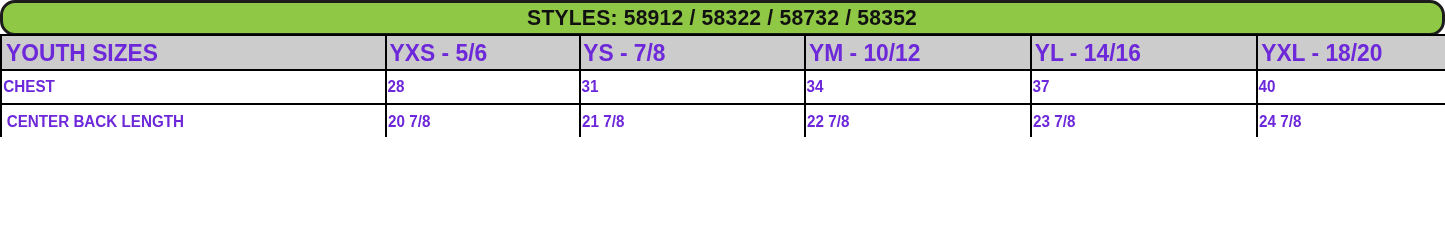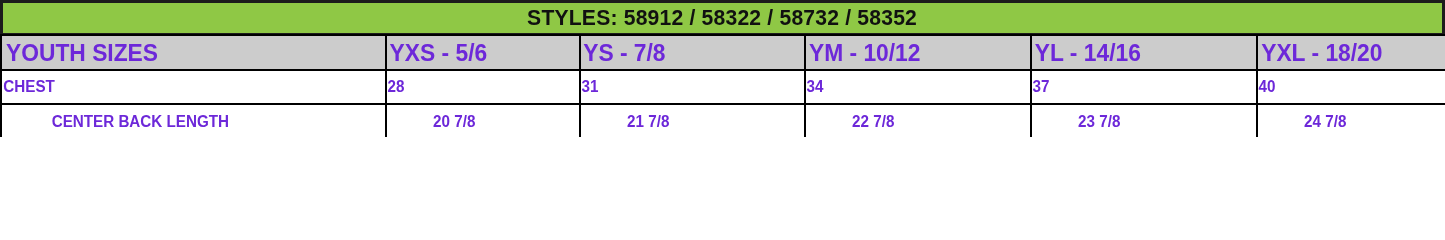--- a/index.html
+++ b/index.html
@@ -30,20 +30,21 @@
     height: 36px;
     box-sizing: border-box;
     border-top: 3px solid #1c1c1c;
     border-bottom: 3px solid #1c1c1c;
     border-left: 3px solid #1c1c1c;
     border-right: 3px solid #1c1c1c;
     background: #8FC845;
     display: flex;
     align-items: center;
     justify-content: center;
+    border-radius: 15px;
   }
   .styles-banner-text {
     font-size: 22px;
     font-weight: bold;
     color: #111111;
     letter-spacing: 0.2px;
     white-space: nowrap;
     transform: scaleX(0.96);
   }
 
@@ -87,21 +88,20 @@
     background: #CCCCCC;
     font-size: 24px;
   }
   .row-data td {
     height: 32px;
     background: #ffffff;
     font-size: 16px;
   }
   .row-data.last td {
     height: 34px;
-    padding-left: 45px;
   }
   .cell-rowlabel {
     font-size: 23px;
   }
   .squeeze {
     display: inline-block;
     transform: scaleX(0.95);
   }
 </style>
 </head>

